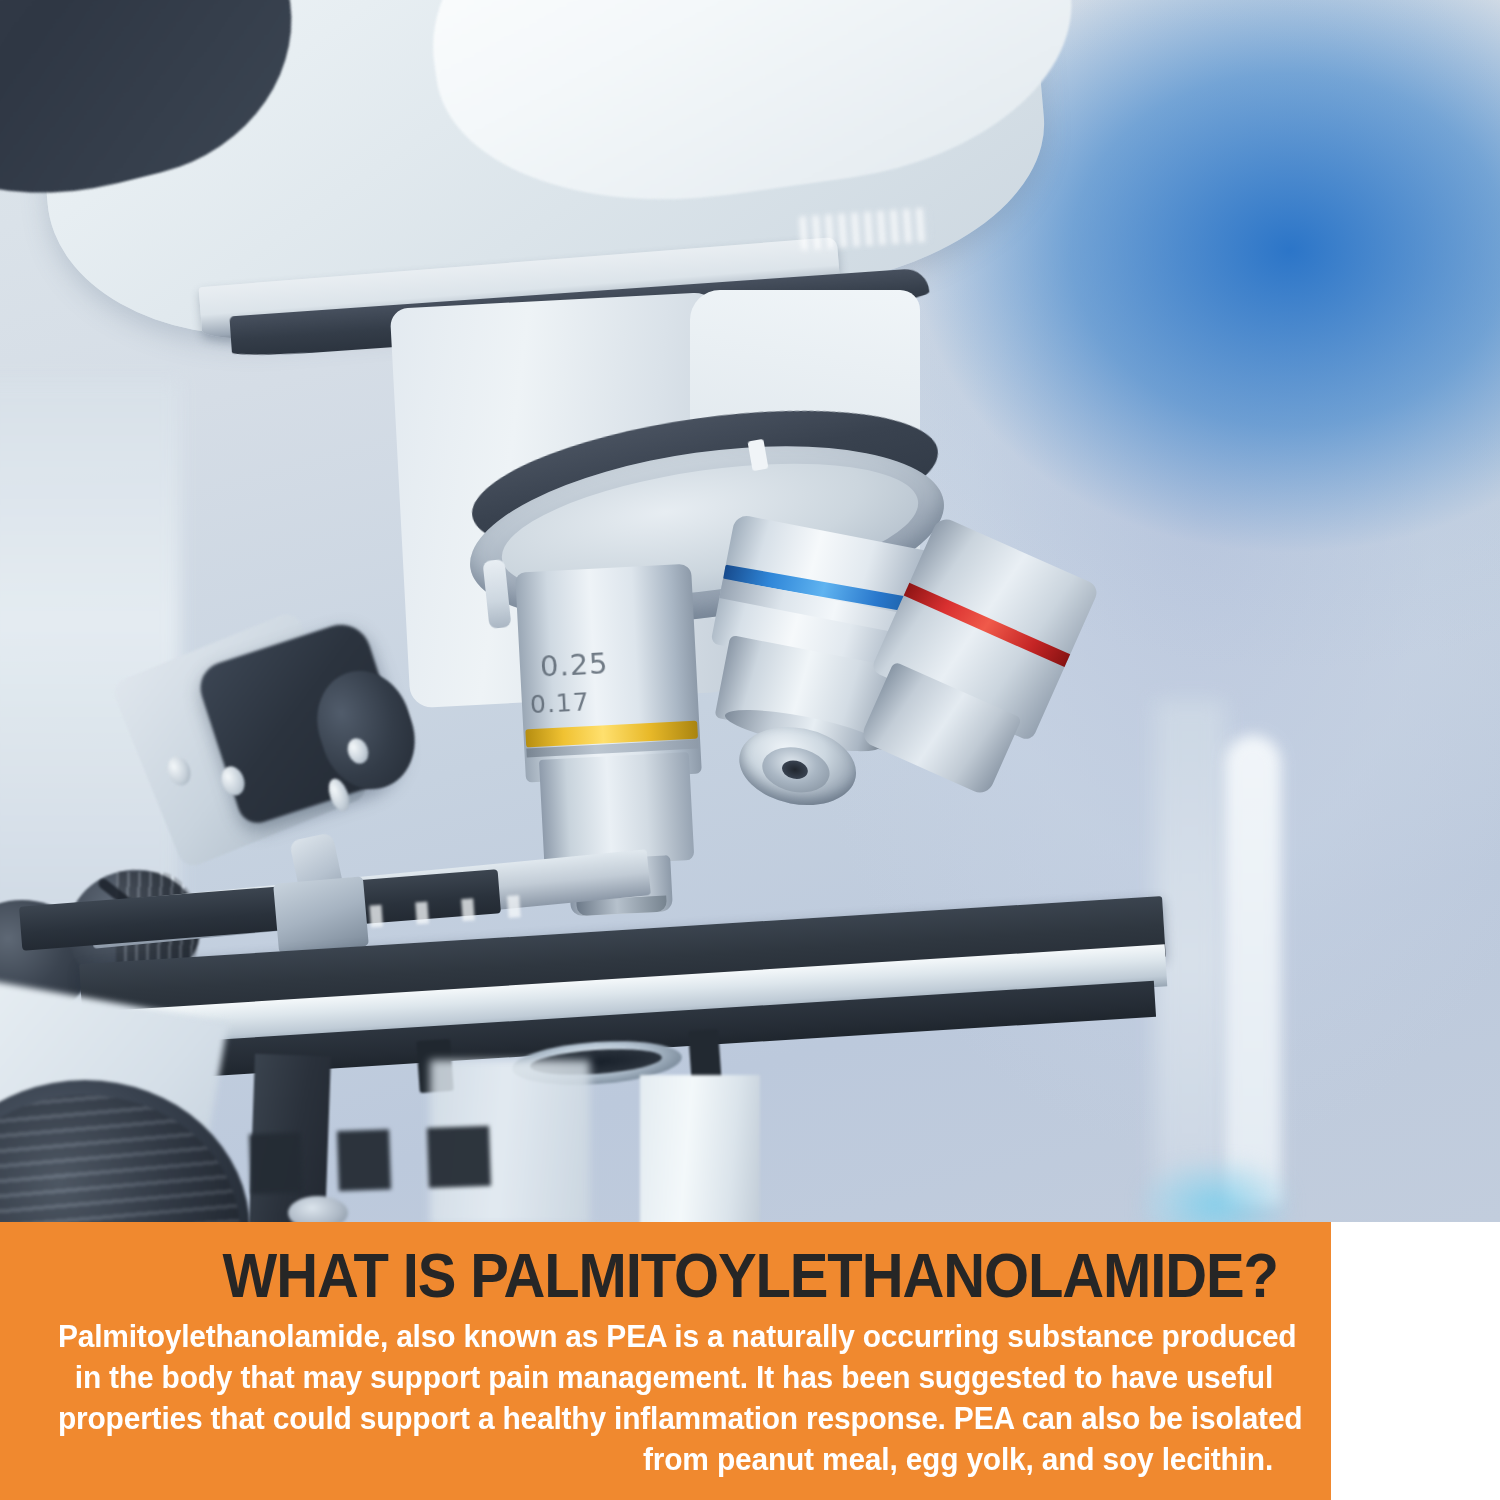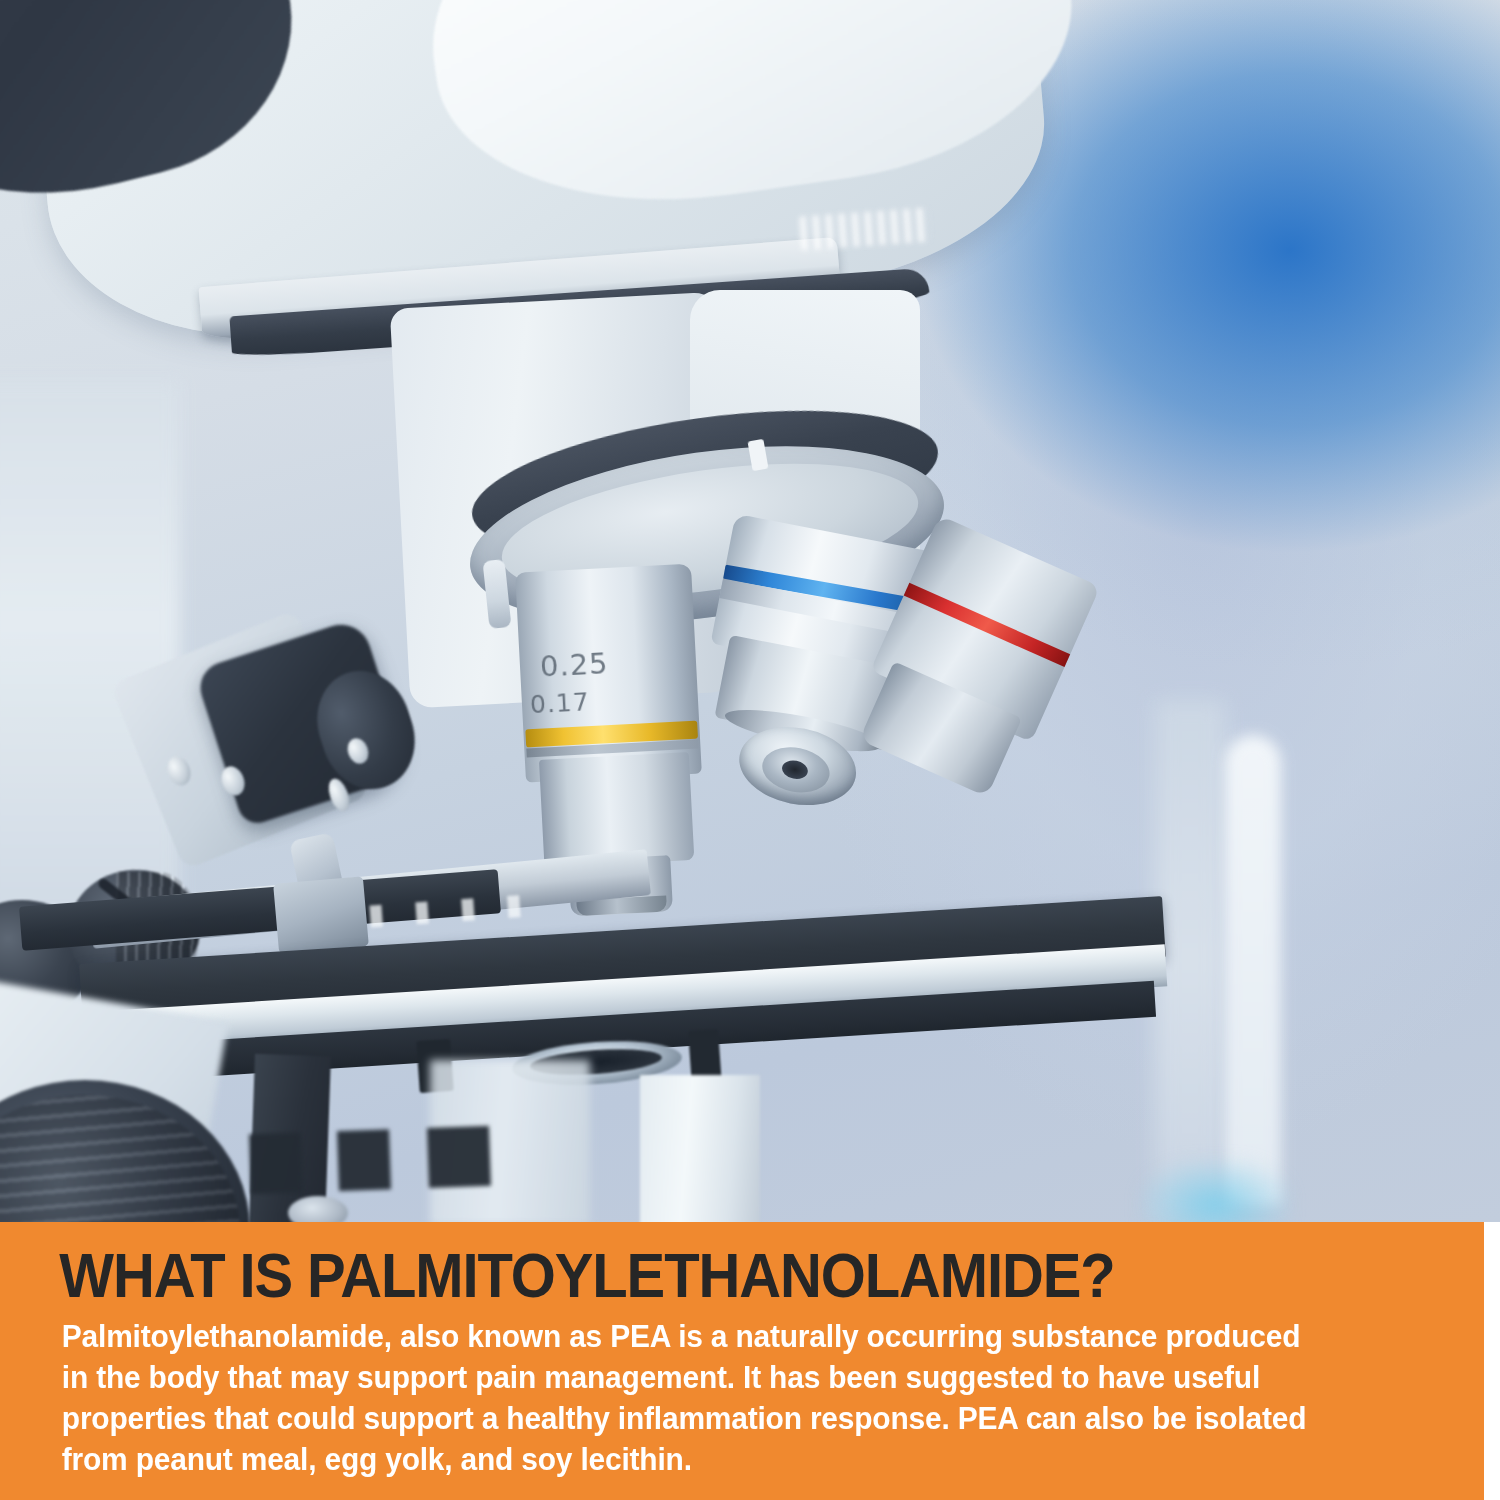--- a/index.html
+++ b/index.html
@@ -591,24 +591,24 @@
     background: linear-gradient(180deg, #d8e1e9 0%, #e7eef3 45%, #d2dce6 100%);
     filter: blur(8px);
     opacity: .9;
   }
 
   
   .banner {
     position: absolute;
     left: 0;
     top: 1222px;
-    width: 1484px;
+    width: 1331px;
     height: 278px;
     background: #f0892f;
-    text-align: left;
+    text-align: right;
     overflow: hidden;
   }
   .banner-title {
     margin: 0;
     padding: 22px 0 0 0;
     color: #262626;
     font-family: "Liberation Sans", sans-serif;
     font-weight: 700;
     font-size: 63px;
     line-height: 1.0;

